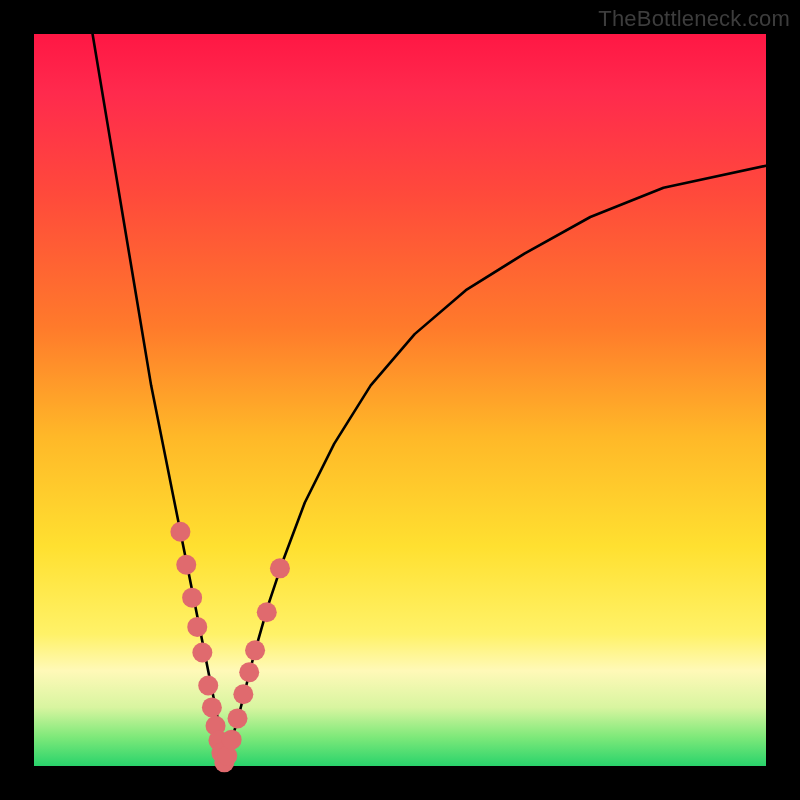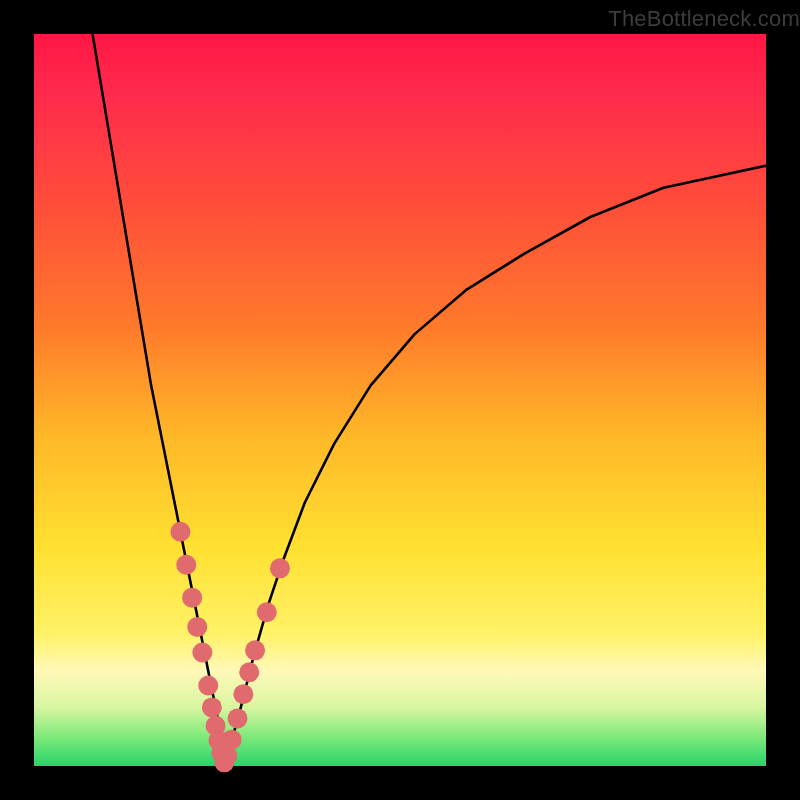--- a/index.html
+++ b/index.html
@@ -43,21 +43,21 @@
     position: absolute;
     left: 0;
     top: 0;
     width: 732px;
     height: 732px;
     overflow: visible;
   }
   .watermark {
     position: absolute;
     top: 6px;
-    right: 0;
+    right: 10px;
     color: #3d3d3d;
     font-size: 22px;
     font-weight: 500;
     letter-spacing: 0.2px;
   }
 </style>
 </head>
 <body>
 
 <div class="chart-frame">

